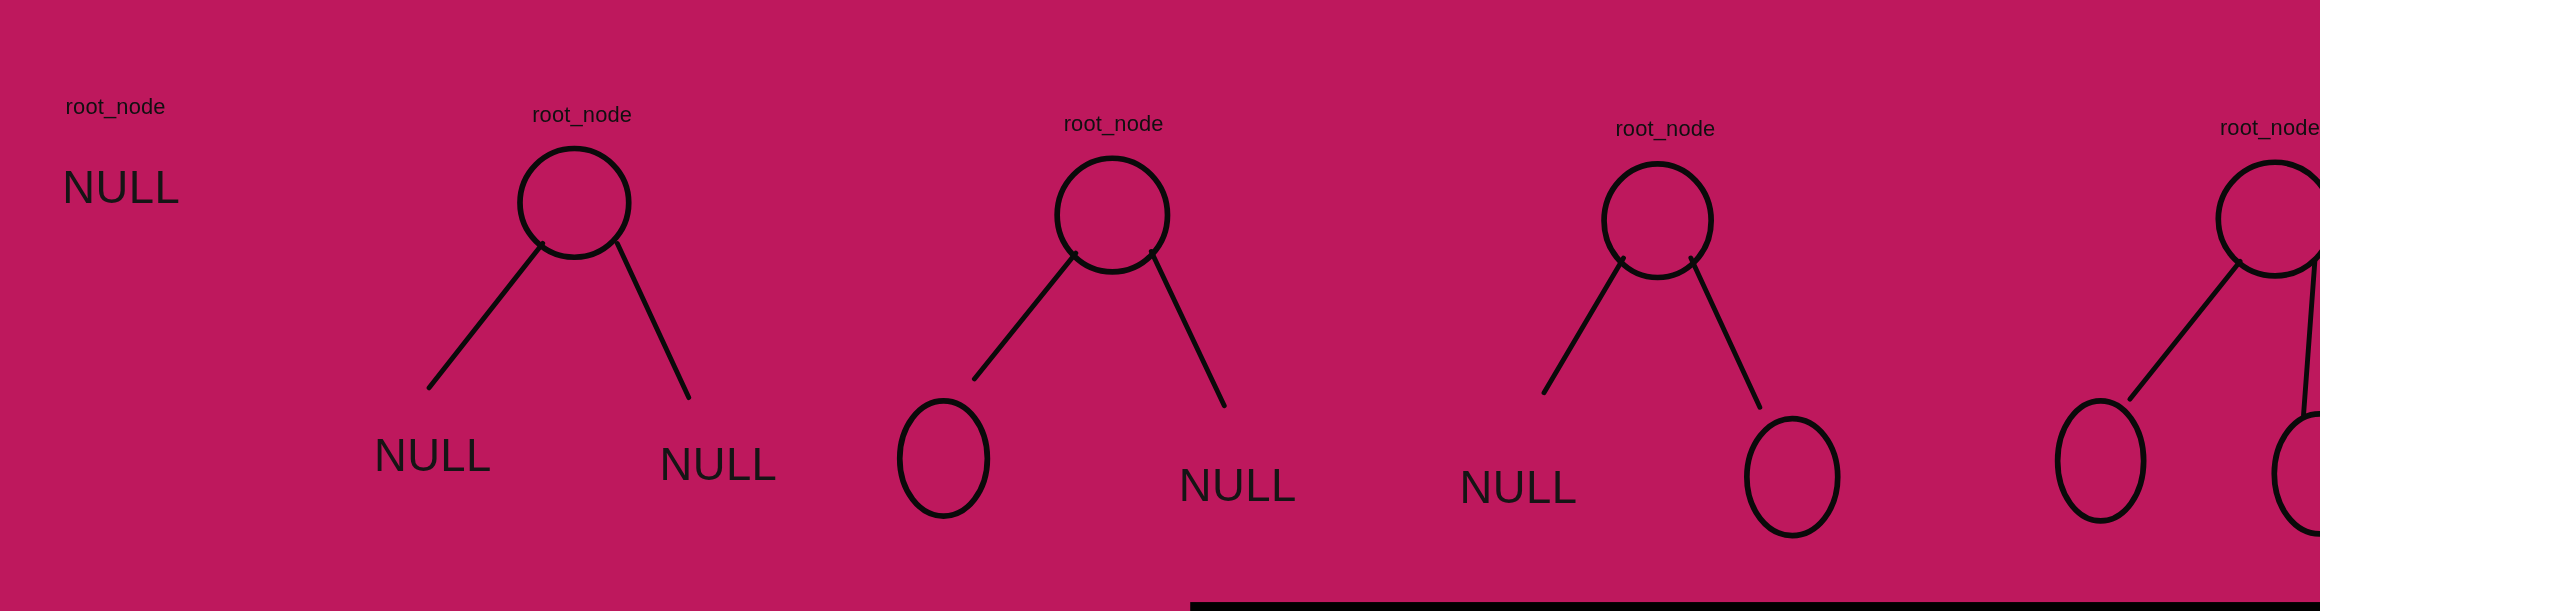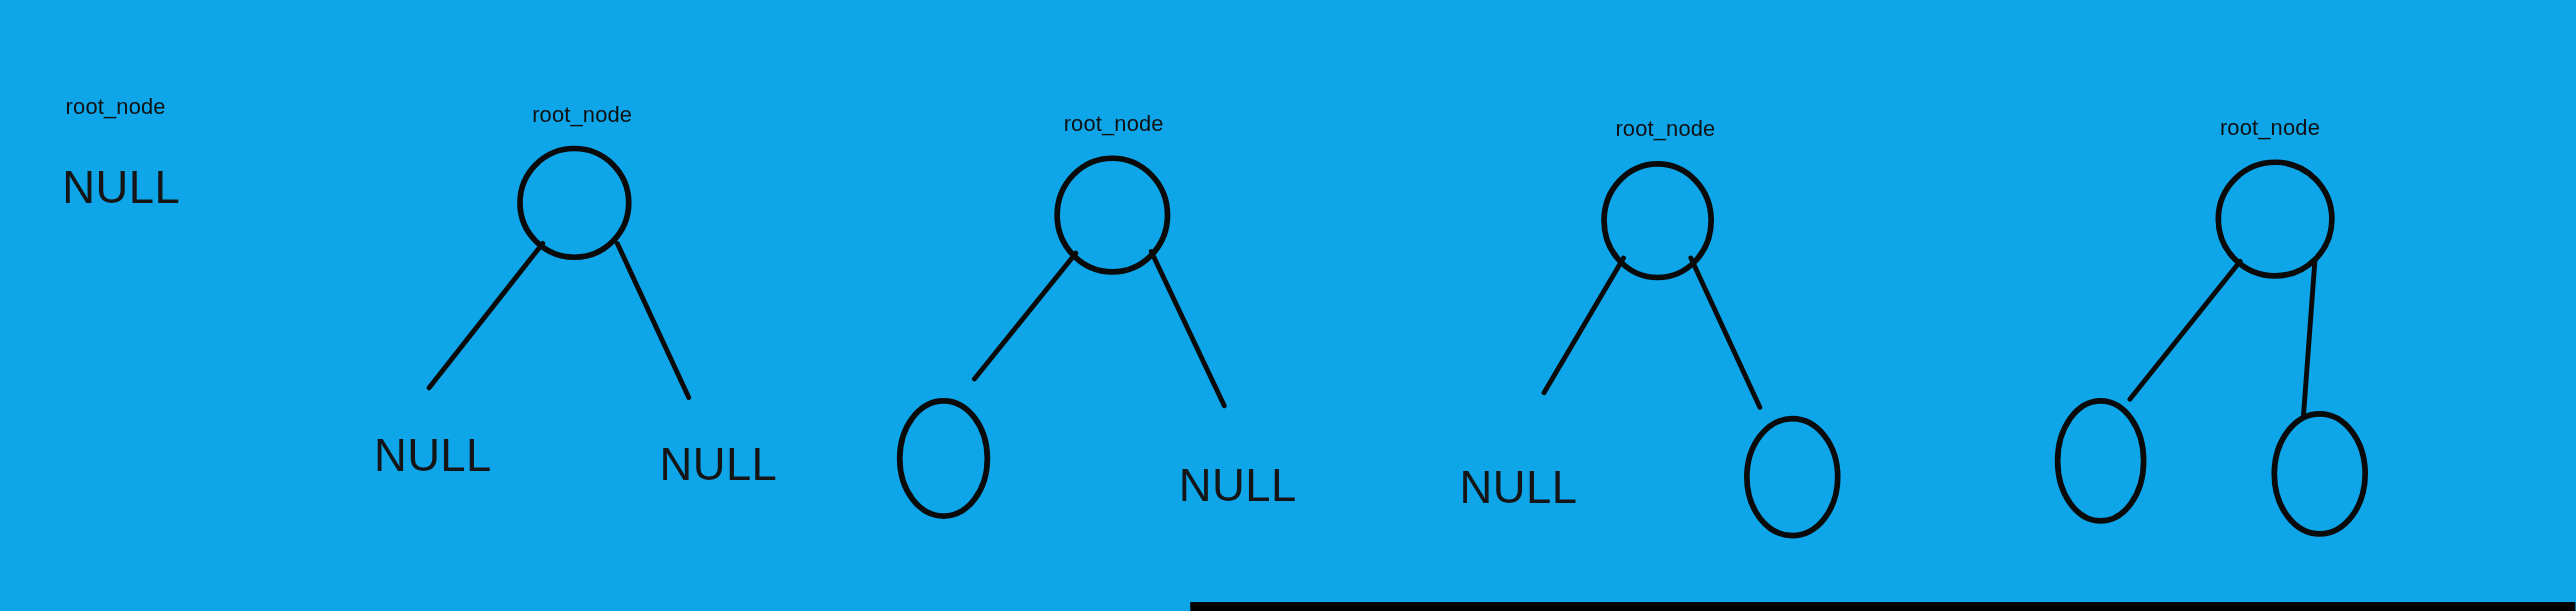--- a/index.html
+++ b/index.html
@@ -3,23 +3,23 @@
 <meta charset="utf-8">
 <title>Binary Tree Node Cases</title>
 <style>
   html, body {
     margin: 0;
     padding: 0;
     background: #ffffff;
   }
   #canvas {
     position: relative;
-    width: 2576px;
+    width: 2320px;
     height: 611px;
-    background: #0ea5e9;
+    background: #be185d;
     overflow: hidden;
     font-family: "Liberation Sans", sans-serif;
   }
   #figure-svg {
     position: absolute;
     left: 0;
     top: 0;
     width: 2576px;
     height: 611px;
     display: block;

